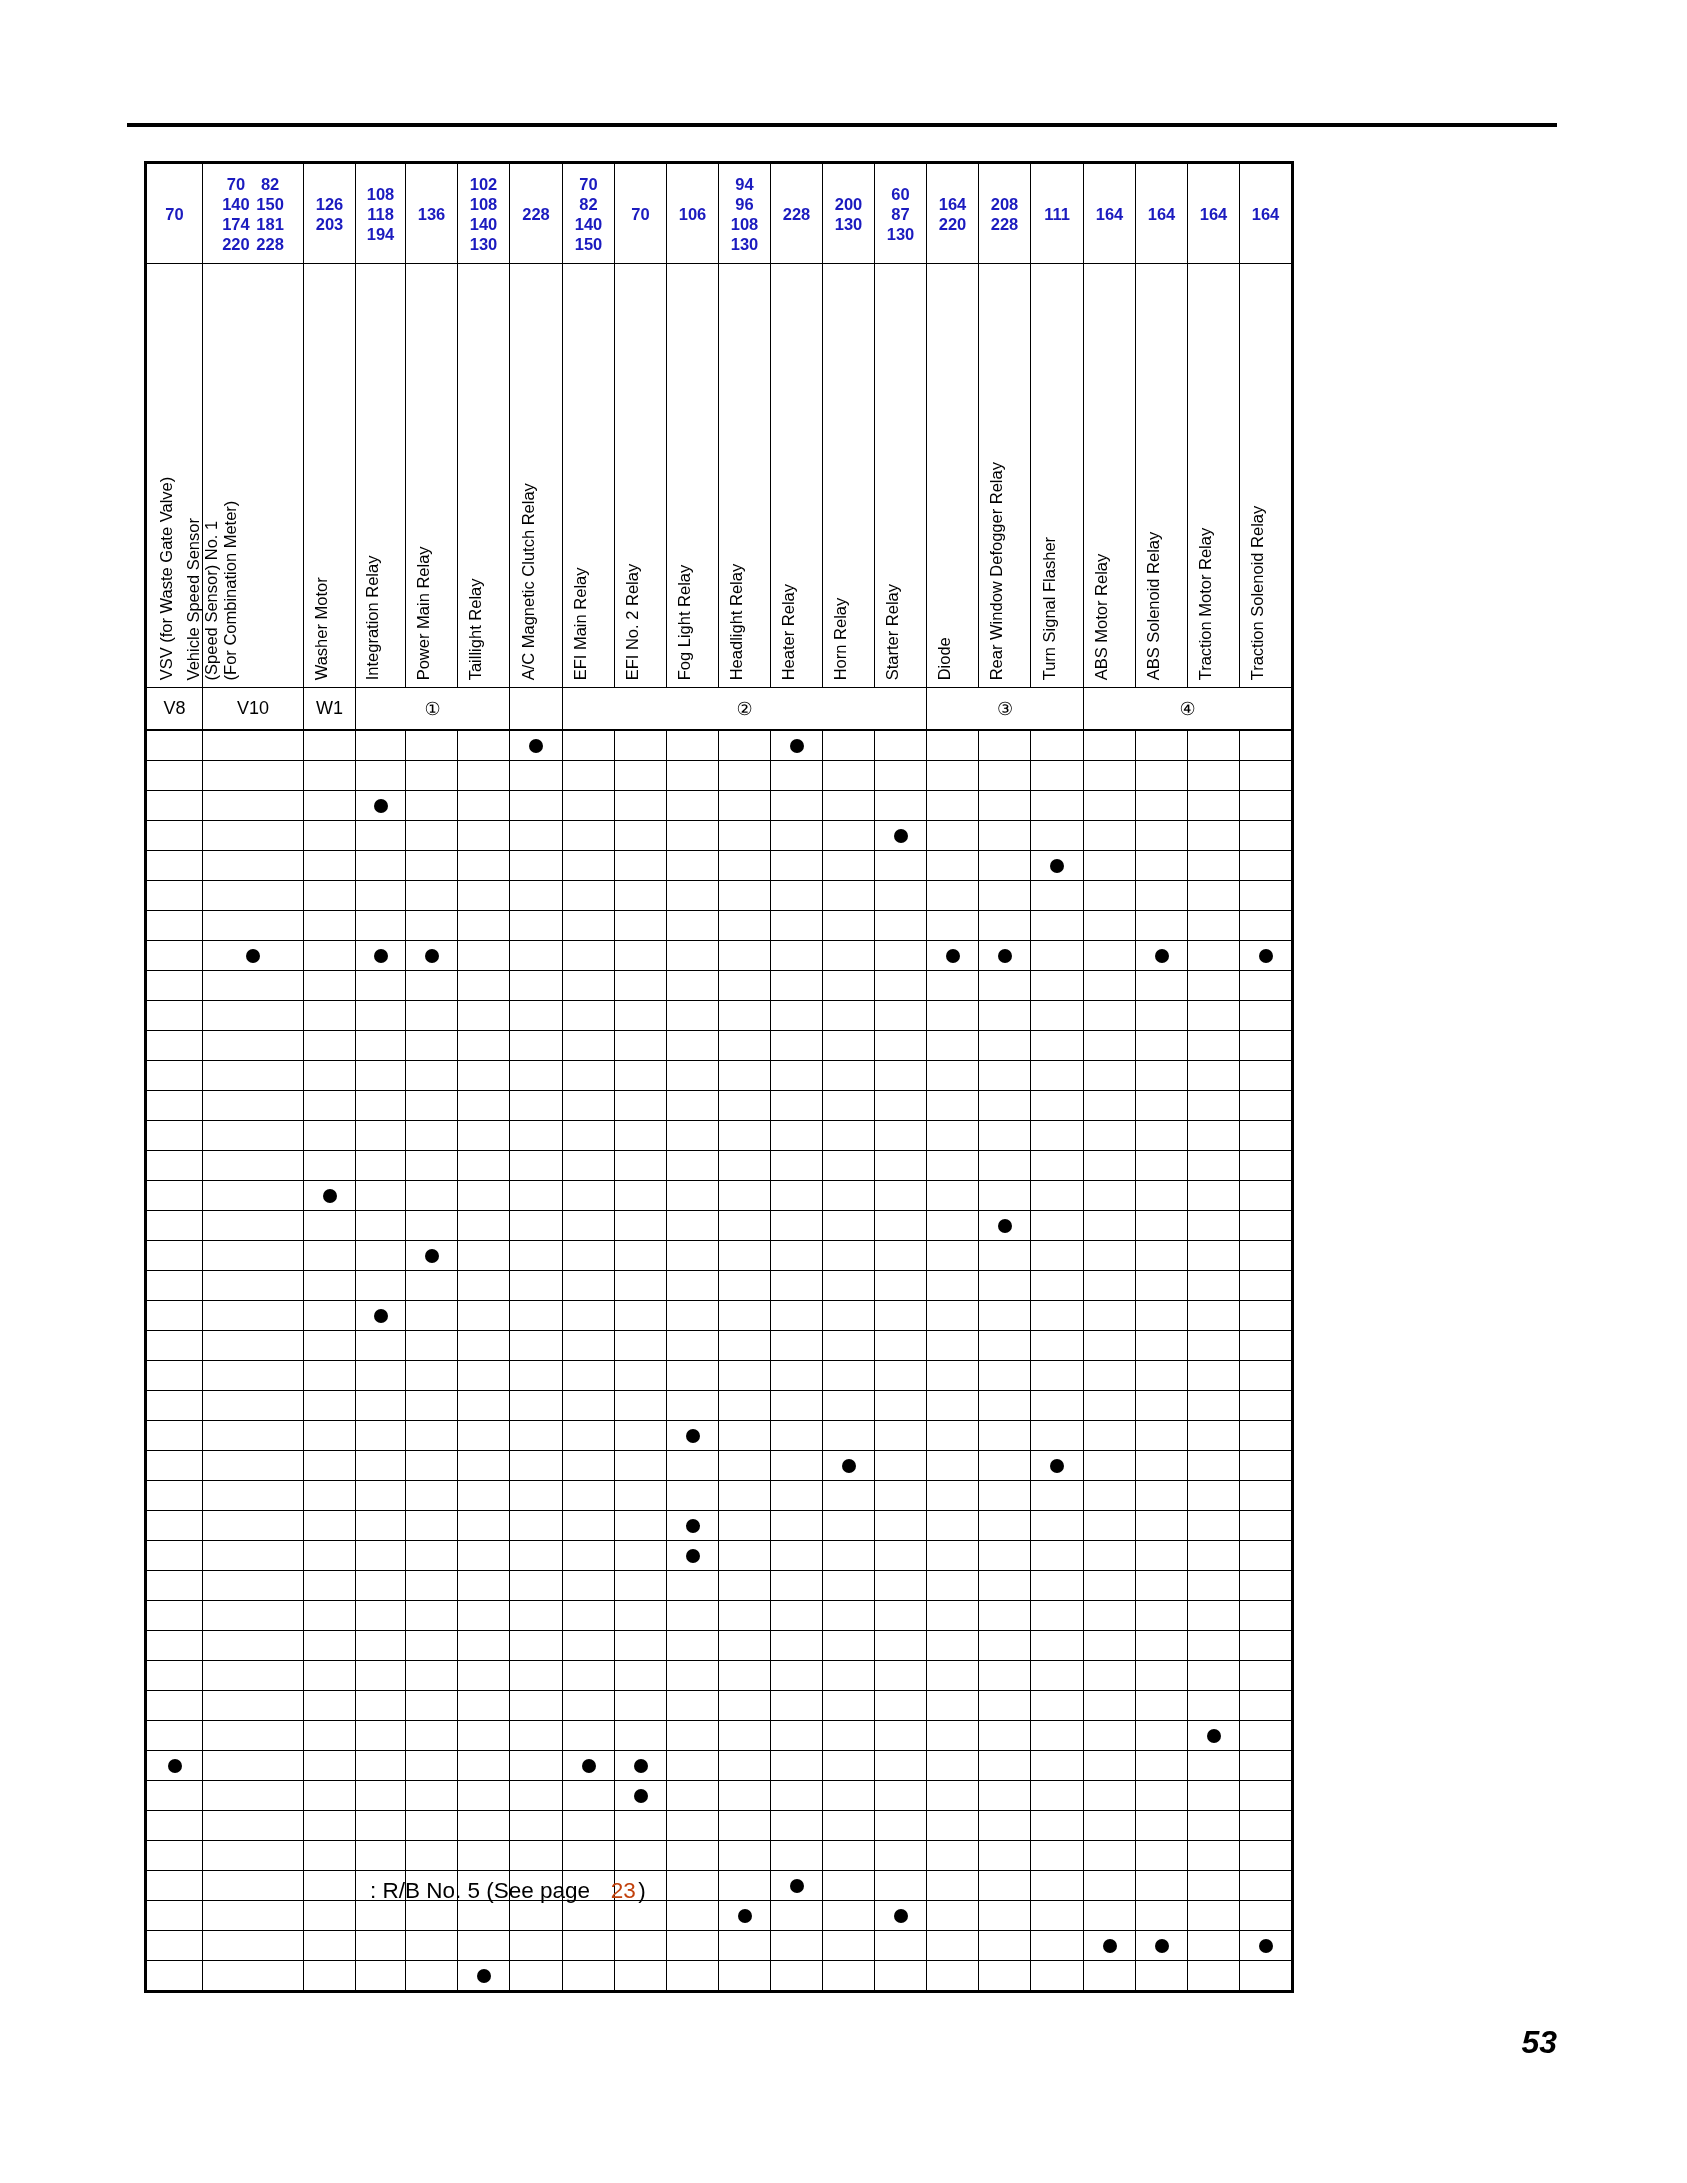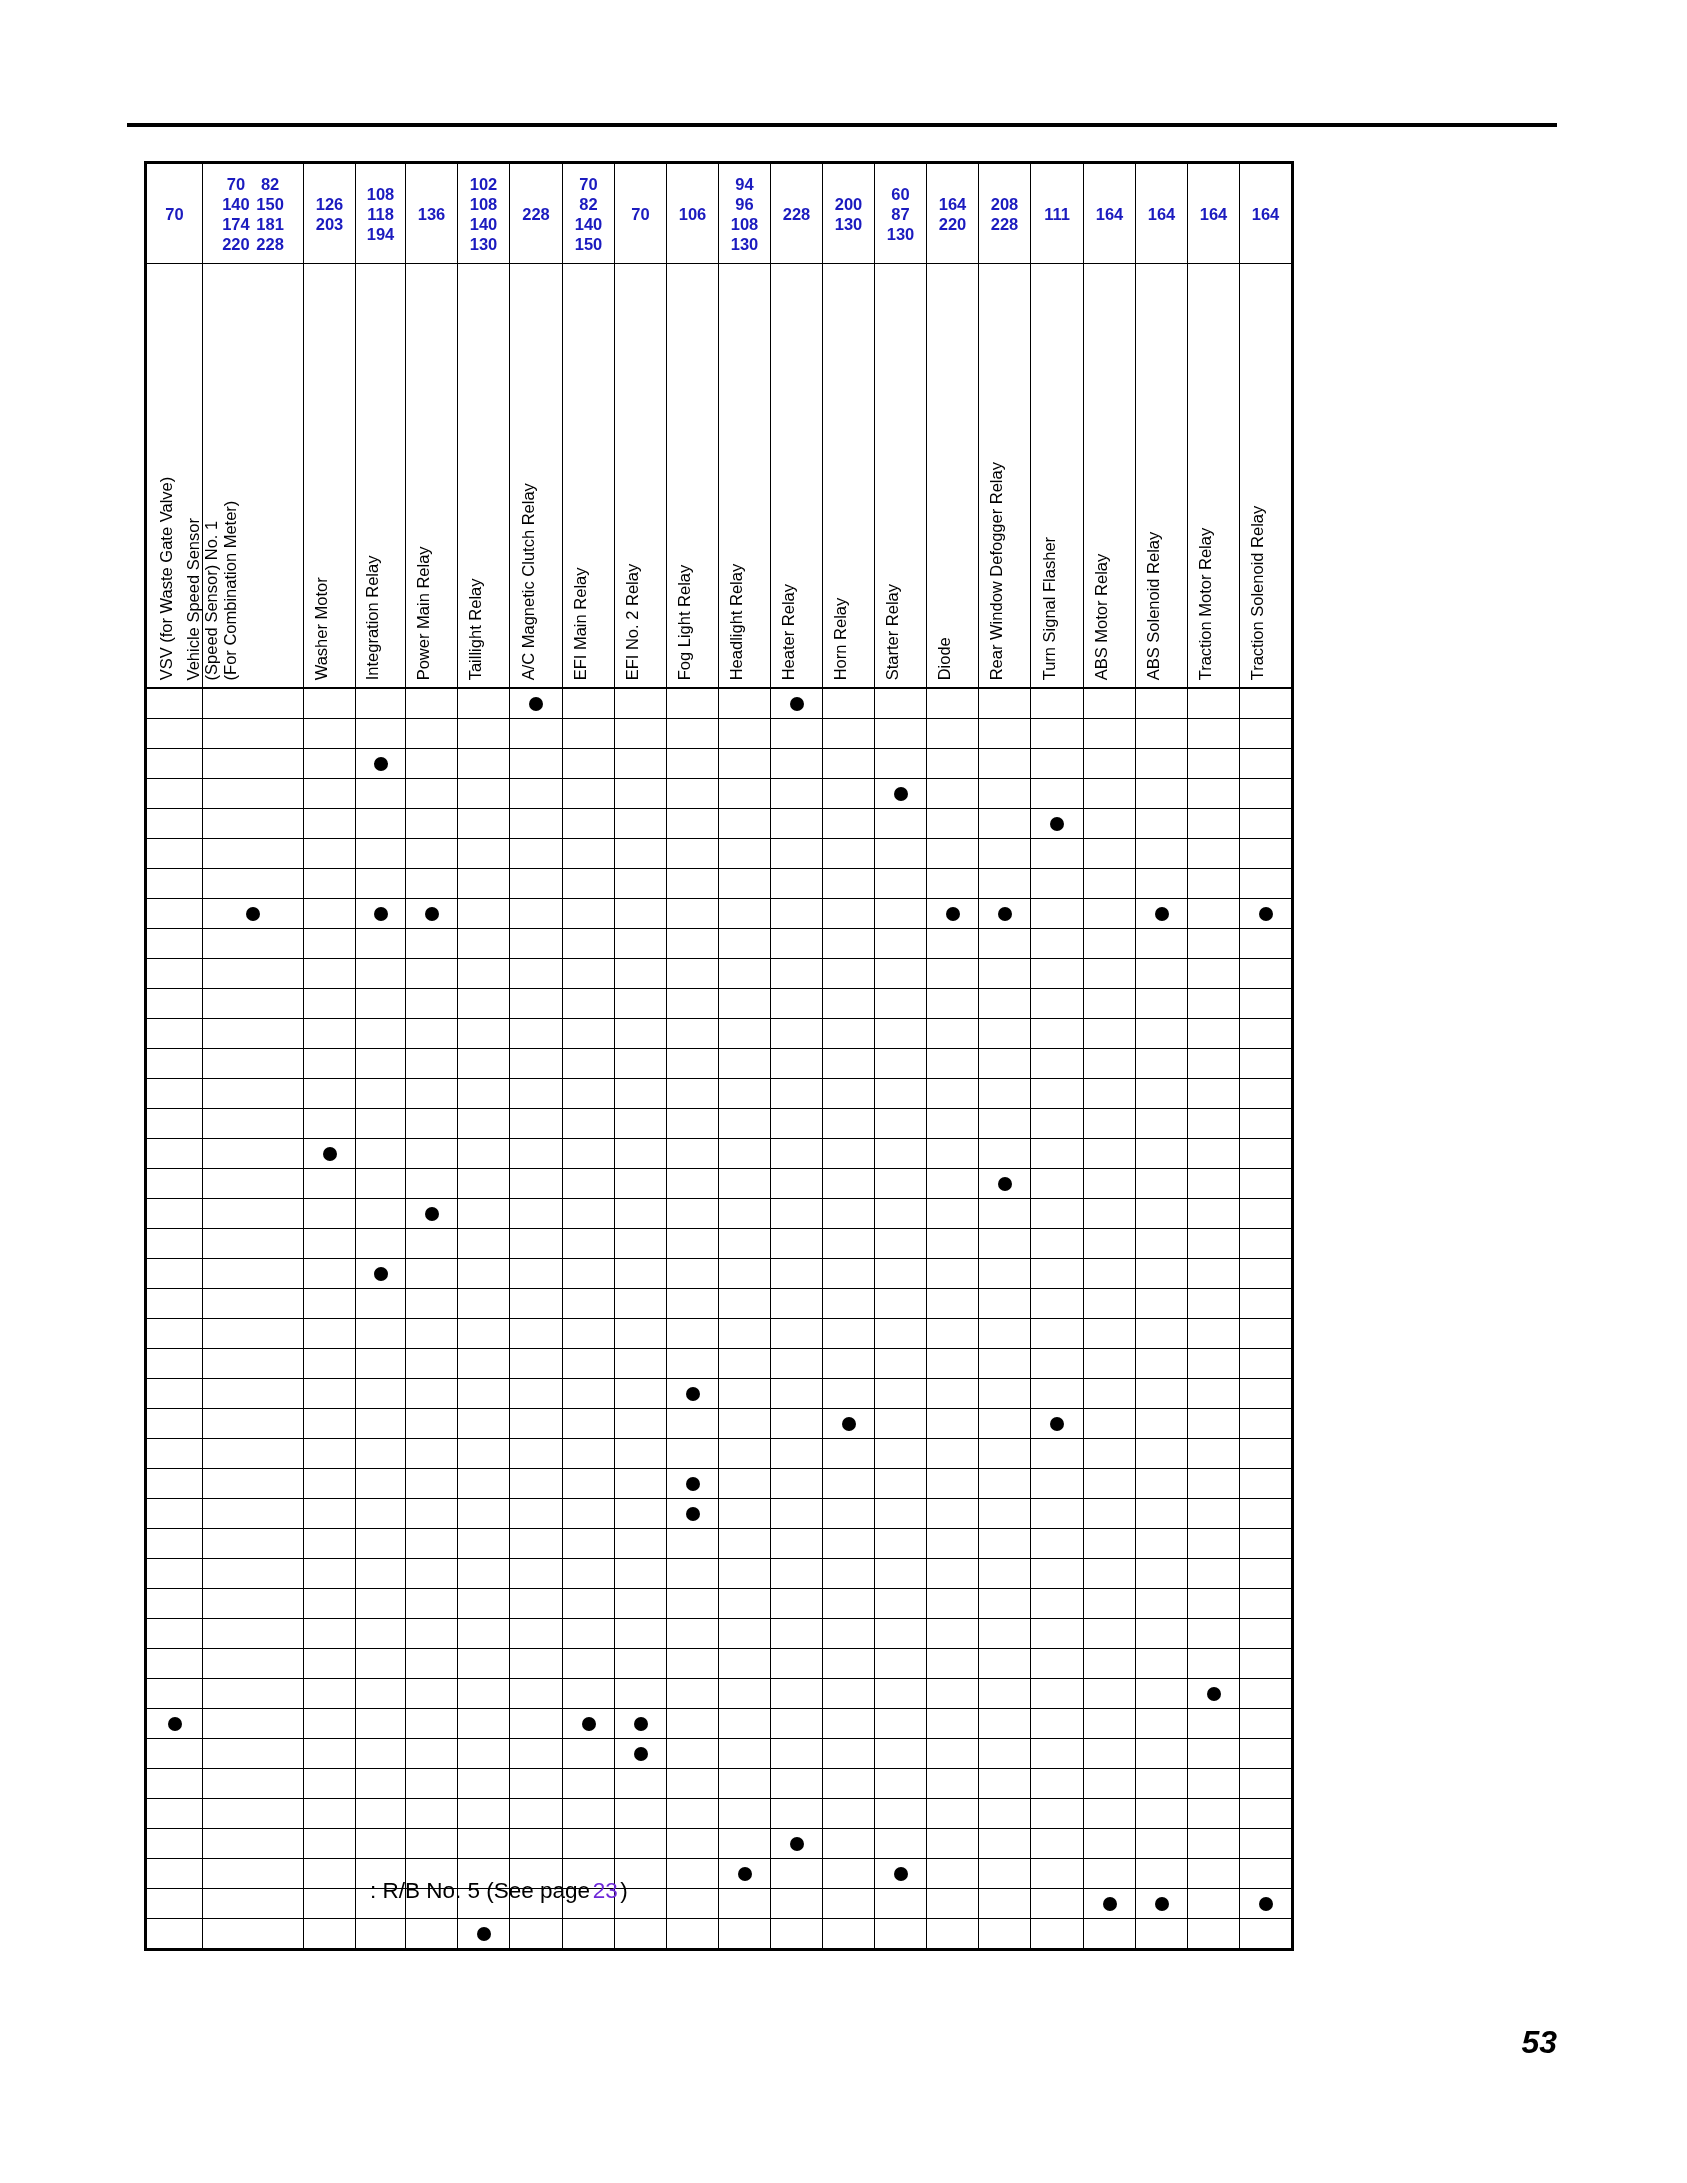--- a/index.html
+++ b/index.html
@@ -118,22 +118,23 @@
 
   
   .caption {
     position: absolute;
     left: 370px;
     top: 1878px;
     font-size: 22.5px;
     white-space: nowrap;
   }
   .caption .pg {
-    color: #6d28d9;
+    color: #c2410c;
     padding: 0 2.6px;
+    margin-left: 18px;
   }
   .folio {
     position: absolute;
     right: 130px;
     top: 2024px;
     font-size: 32px;
     font-weight: 600;
     font-style: italic;
   }
 </style>
@@ -406,20 +407,30 @@
             </td>
             <td class="vlabel">
               <div class="vtext" style="left: 50%; margin-left: -7.3px;">ABS Solenoid Relay</div>
             </td>
             <td class="vlabel">
               <div class="vtext" style="left: 50%; margin-left: -7.3px;">Traction Motor Relay</div>
             </td>
             <td class="vlabel thick-right">
               <div class="vtext" style="left: 50%; margin-left: -7.3px;">Traction Solenoid Relay</div>
             </td>
+          </tr>
+          <tr>
+            <td class="group" colspan="1">V8</td>
+            <td class="group" colspan="1">V10</td>
+            <td class="group" colspan="1">W1</td>
+            <td class="group" colspan="3">①</td>
+            <td class="group" colspan="1"></td>
+            <td class="group" colspan="7">②</td>
+            <td class="group" colspan="3">③</td>
+            <td class="group thick-right" colspan="4">④</td>
           </tr>
           <tr class="thick-top">
             <td class="cell"></td>
             <td class="cell"></td>
             <td class="cell"></td>
             <td class="cell"></td>
             <td class="cell"></td>
             <td class="cell"></td>
             <td class="cell">
               <span class="dot"></span>

